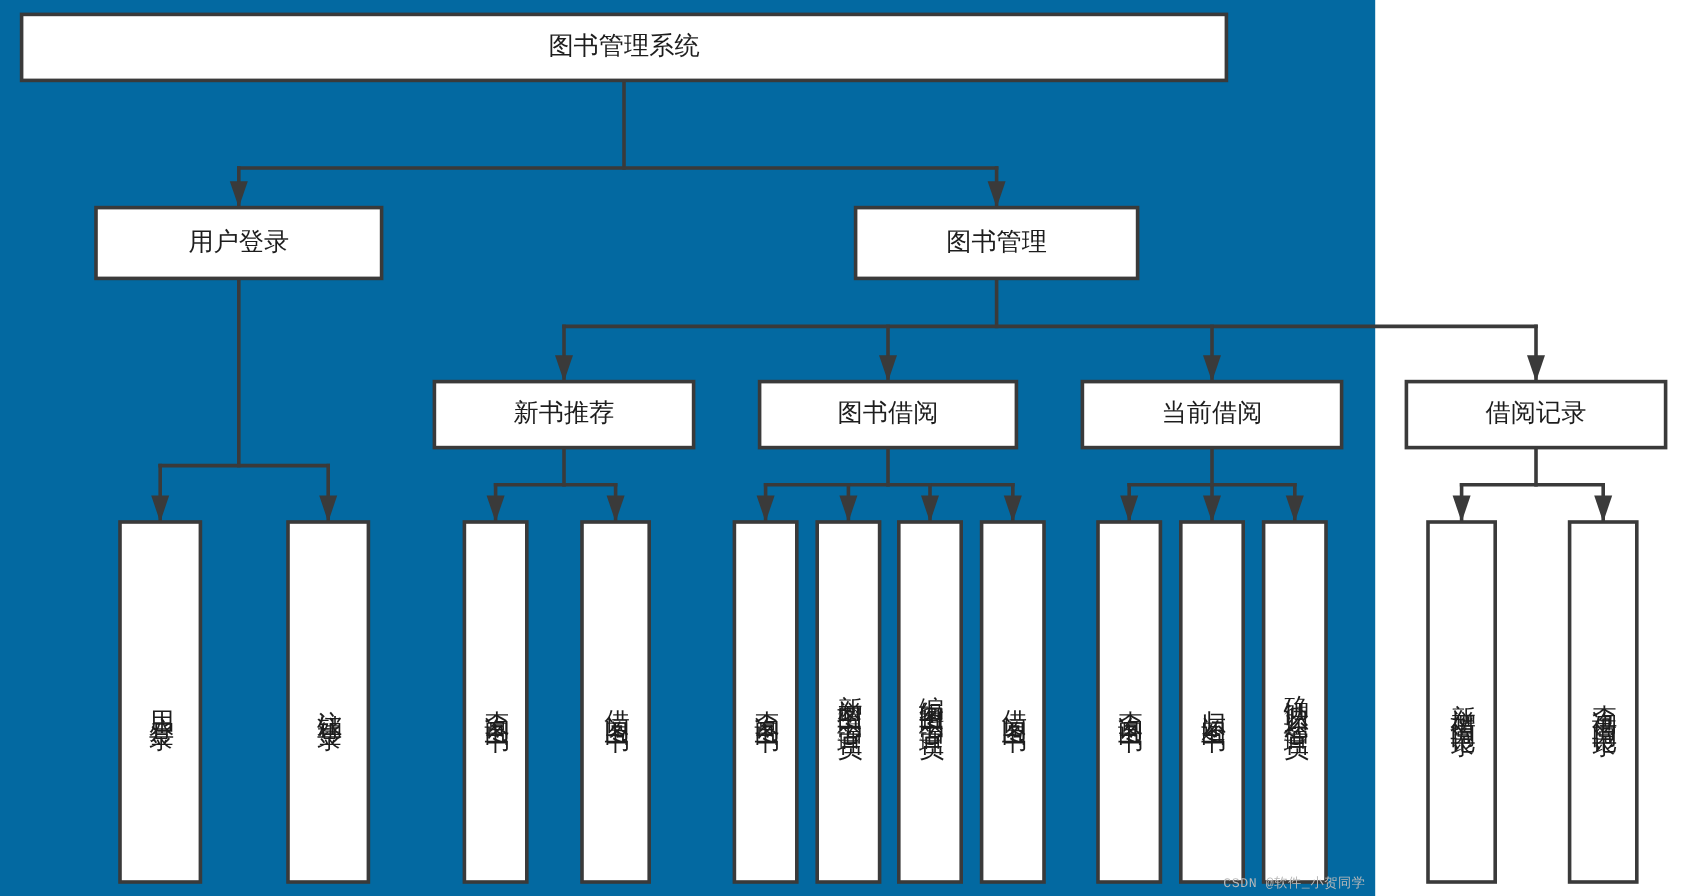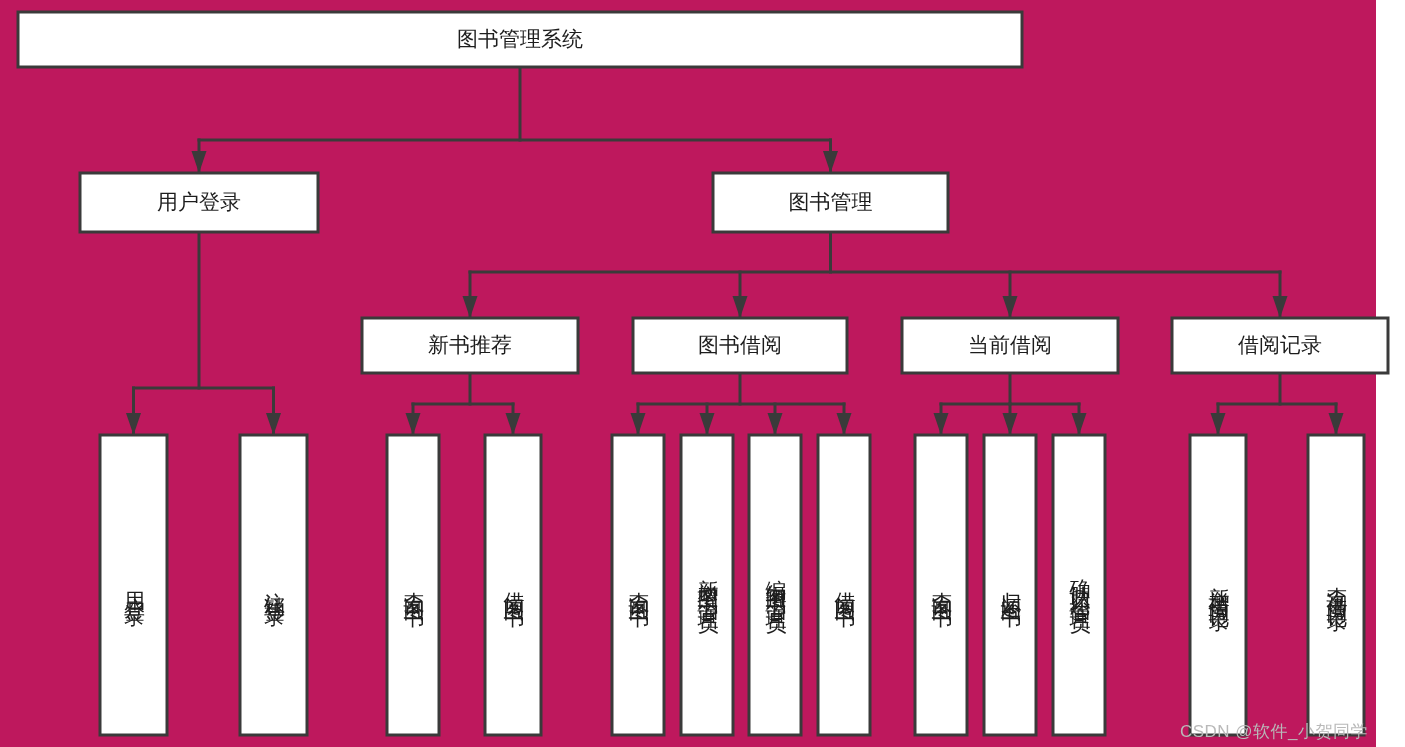--- a/index.html
+++ b/index.html
@@ -9,23 +9,23 @@
     background: #ffffff;
   }
   body {
     width: 1405px;
     height: 747px;
     overflow: hidden;
     font-family: "DejaVu Sans", "Liberation Sans", sans-serif;
   }
   #diagram-root {
     position: relative;
-    width: 1376px;
+    width: 1146px;
     height: 747px;
-    background: #be185d;
+    background: #0369a1;
   }
   svg#diagram-svg {
     position: absolute;
     left: 0;
     top: 0;
     width: 1405px;
     height: 747px;
     display: block;
   }
   .node-box {
@@ -59,22 +59,22 @@
     dominant-baseline: middle;
     writing-mode: vertical-rl;
     text-orientation: upright;
     letter-spacing: 5px;
     white-space: pre;
   }
   .watermark-text {
     position: absolute;
     right: 8px;
     bottom: 4px;
-    font-family: Liberation Sans, sans-serif;
-    font-size: 17px;
+    font-family: Liberation Mono, monospace;
+    font-size: 11px;
     color: #b9b9b9;
     letter-spacing: 0.5px;
     user-select: none;
     pointer-events: none;
     white-space: pre;
   }
 </style>
 </head>
 <body>
 

